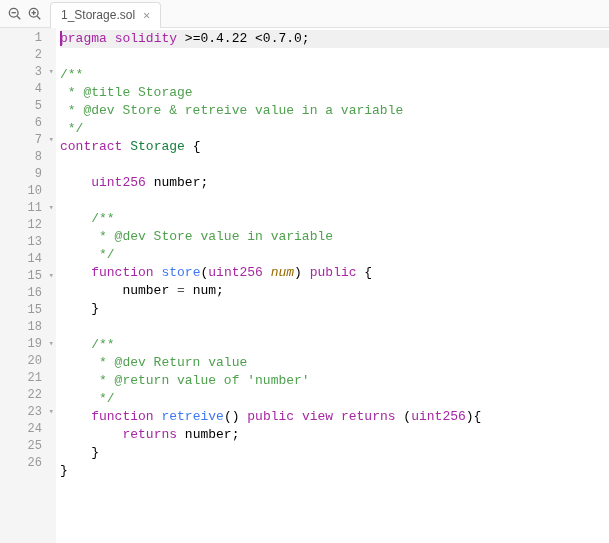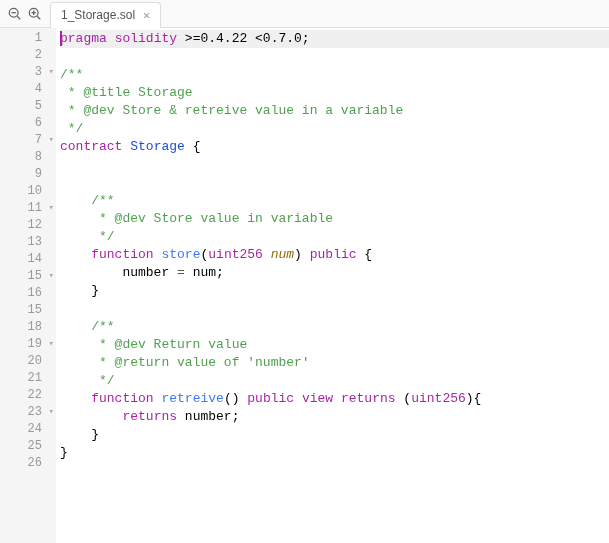--- a/index.html
+++ b/index.html
@@ -89,21 +89,21 @@
 }
 .line {
   height: 18px;
   line-height: 17px;
   white-space: pre;
 }
 .line.active {
   background: #f0f0f0;
 }
 .kw { color: #a626a4; }
-.type { color: #1d4ed8; }
+.type { color: #15803d; }
 .comment { color: #50a14f; }
 .fn { color: #4078f2; }
 .param { color: #986801; font-style: italic; font-family: Liberation Mono, monospace; }
 .op { color: #555; }
 .cursor {
   display: inline-block;
   width: 2px;
   height: 15px;
   background: #a626a4;
   vertical-align: text-bottom;
@@ -168,20 +168,21 @@
     </div>
   <div class="code">
     <div class="line active"><span class="cursor"></span><span class="kw">pragma</span> <span class="kw">solidity</span><span> &gt;=0.4.22 &lt;0.7.0;</span></div>
     <div class="line"></div>
     <div class="line"><span class="comment">/**</span></div>
     <div class="line"><span class="comment"> * @title Storage</span></div>
     <div class="line"><span class="comment"> * @dev Store &amp; retreive value in a variable</span></div>
     <div class="line"><span class="comment"> */</span></div>
     <div class="line"><span class="kw">contract</span> <span class="type">Storage</span><span> {</span></div>
     <div class="line"></div>
+    <div class="line">    <span class="kw">uint256</span><span> number;</span></div>
     <div class="line"></div>
     <div class="line"><span class="comment">    /**</span></div>
     <div class="line"><span class="comment">     * @dev Store value in variable</span></div>
     <div class="line"><span class="comment">     */</span></div>
     <div class="line">    <span class="kw">function</span> <span class="fn">store</span><span>(</span><span class="kw">uint256</span> <span class="param">num</span><span>)</span> <span class="kw">public</span><span> {</span></div>
     <div class="line"><span>        number </span><span class="op">=</span><span> num;</span></div>
     <div class="line"><span>    }</span></div>
     <div class="line"></div>
     <div class="line"><span class="comment">    /**</span></div>
     <div class="line"><span class="comment">     * @dev Return value </span></div>

